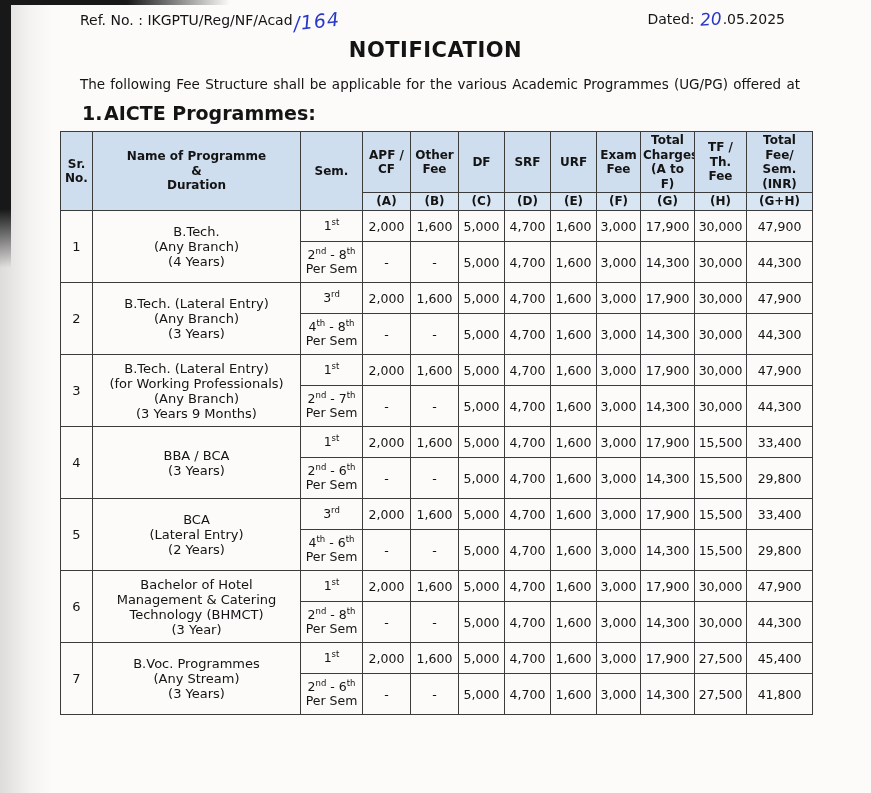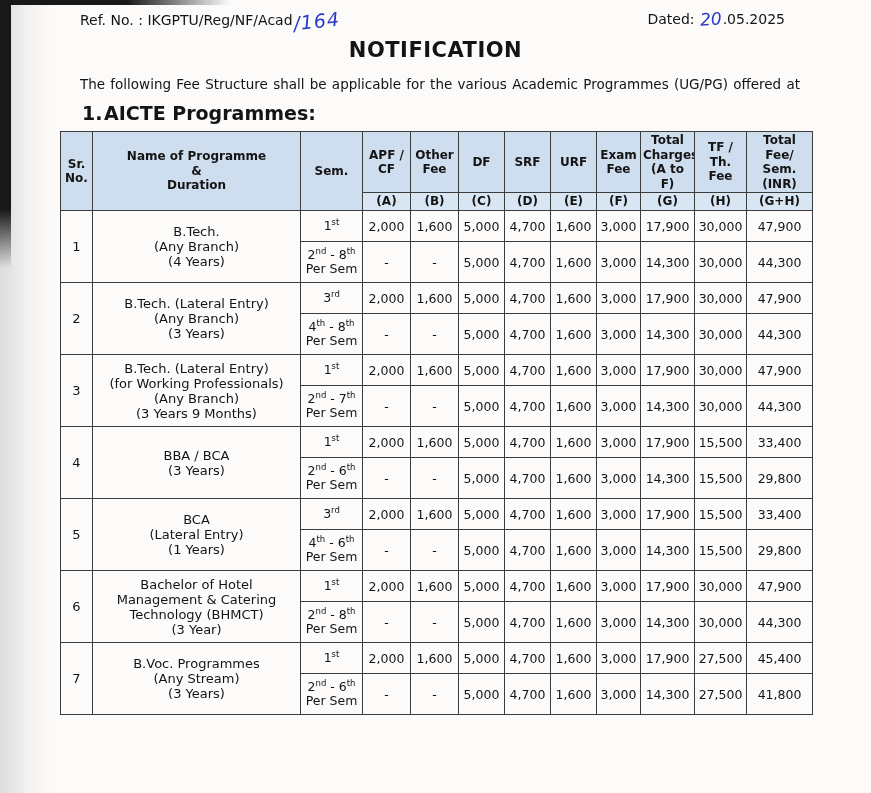--- a/index.html
+++ b/index.html
@@ -304,21 +304,21 @@
           <td class="val-cell">3,000</td>
           <td class="val-cell">14,300</td>
           <td class="val-cell">15,500</td>
           <td class="val-cell">29,800</td>
         </tr>
         <tr class="r-first">
           <td class="sr-cell" rowspan="2">5</td>
           <td class="name-cell" rowspan="2">
             <div>BCA</div>
             <div>(Lateral Entry)</div>
-            <div class="dur">(1 Years)</div>
+            <div class="dur">(2 Years)</div>
           </td>
           <td class="sem-cell">3<sup>rd</sup></td>
           <td class="val-cell">2,000</td>
           <td class="val-cell">1,600</td>
           <td class="val-cell">5,000</td>
           <td class="val-cell">4,700</td>
           <td class="val-cell">1,600</td>
           <td class="val-cell">3,000</td>
           <td class="val-cell">17,900</td>
           <td class="val-cell">15,500</td>

